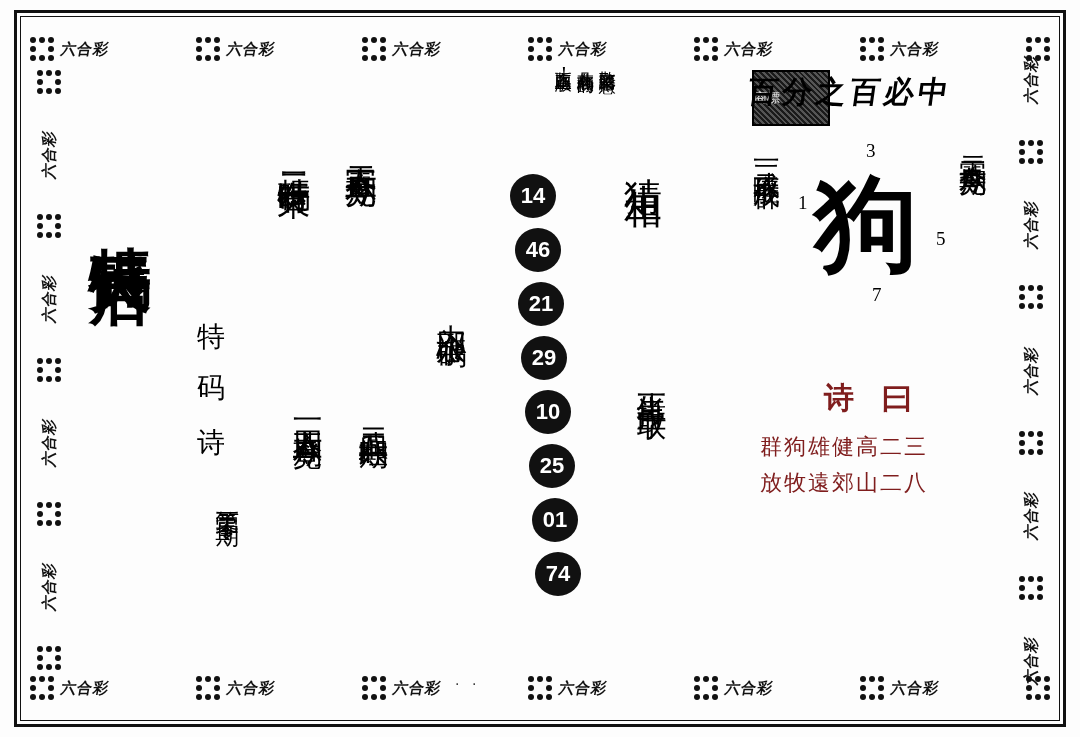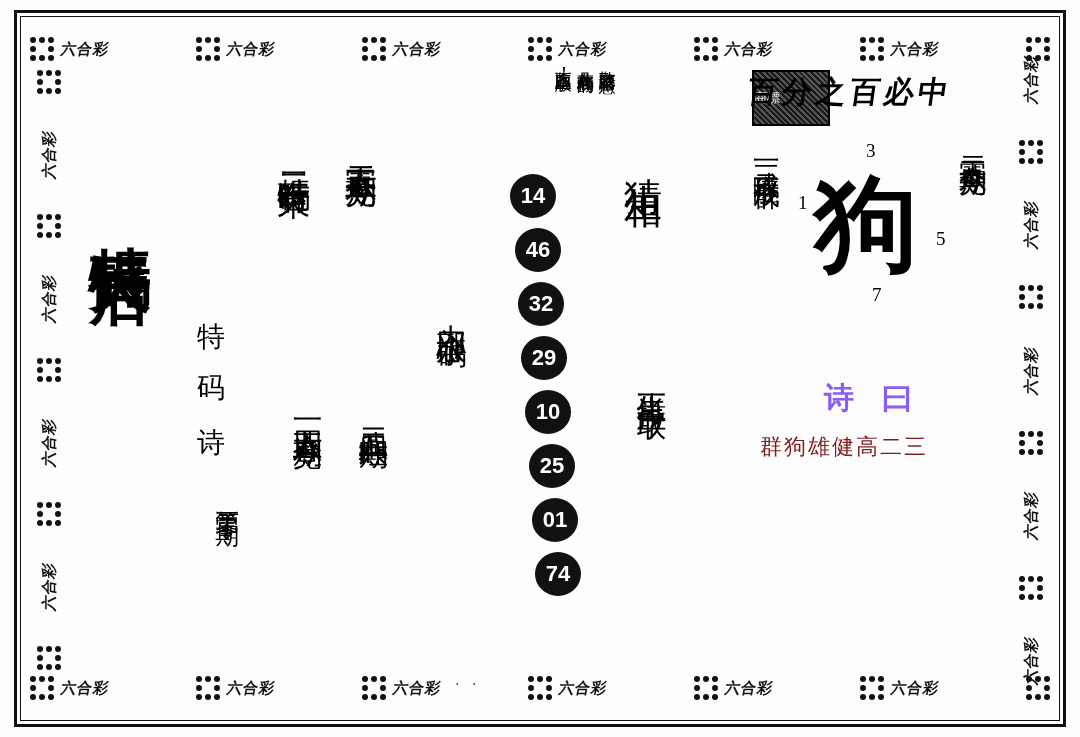--- a/index.html
+++ b/index.html
@@ -292,21 +292,21 @@
 
   
   .poem-title {
     position: absolute;
     left: 824px;
     top: 378px;
     font-family: "DejaVu Serif", serif;
     font-size: 30px;
     font-weight: bold;
     letter-spacing: 28px;
-    color: #8b5cf6;
+    color: #7f1d1d;
   }
   .poem {
     position: absolute;
     left: 760px;
     top: 432px;
     width: 240px;
     font-family: "DejaVu Serif", serif;
     font-size: 22px;
     color: #7f1d1d;
   }
@@ -689,21 +689,21 @@
 
   <div class="col-txt c1 v">二二特碼有旺來</div>
   <div class="col-txt c2 v">一六四五今期覓</div>
   <div class="col-txt c3 v">零六二五今期見</div>
   <div class="col-txt c4 v">二八與二二期旺</div>
   <div class="col-txt c5 v">内部心水碼</div>
 
   <div class="balls">
     <div class="ball">14</div>
     <div class="ball">46</div>
-    <div class="ball">32</div>
+    <div class="ball">21</div>
     <div class="ball">29</div>
     <div class="ball">10</div>
     <div class="ball">25</div>
     <div class="ball">01</div>
     <div class="ball">74</div>
   </div>
 
   <div class="guess v">猜生相</div>
   <div class="guess2 v">生肖排一字取</div>
 
@@ -720,17 +720,18 @@
   <div class="bigchar">狗</div>
   <div class="num-float nf1">1</div>
   <div class="num-float nf3">3</div>
   <div class="num-float nf5">5</div>
   <div class="num-float nf7">7</div>
   <div class="yearcol v">二零三八今期見</div>
 
   <div class="poem-title">诗曰</div>
   <div class="poem">
     <div class="line">群狗雄健高二三</div>
+    <div class="line">放牧遠郊山二八</div>
   </div>
 
   <div class="dots-bottom">. .</div>
 
 </div>
 
 </body></html>

